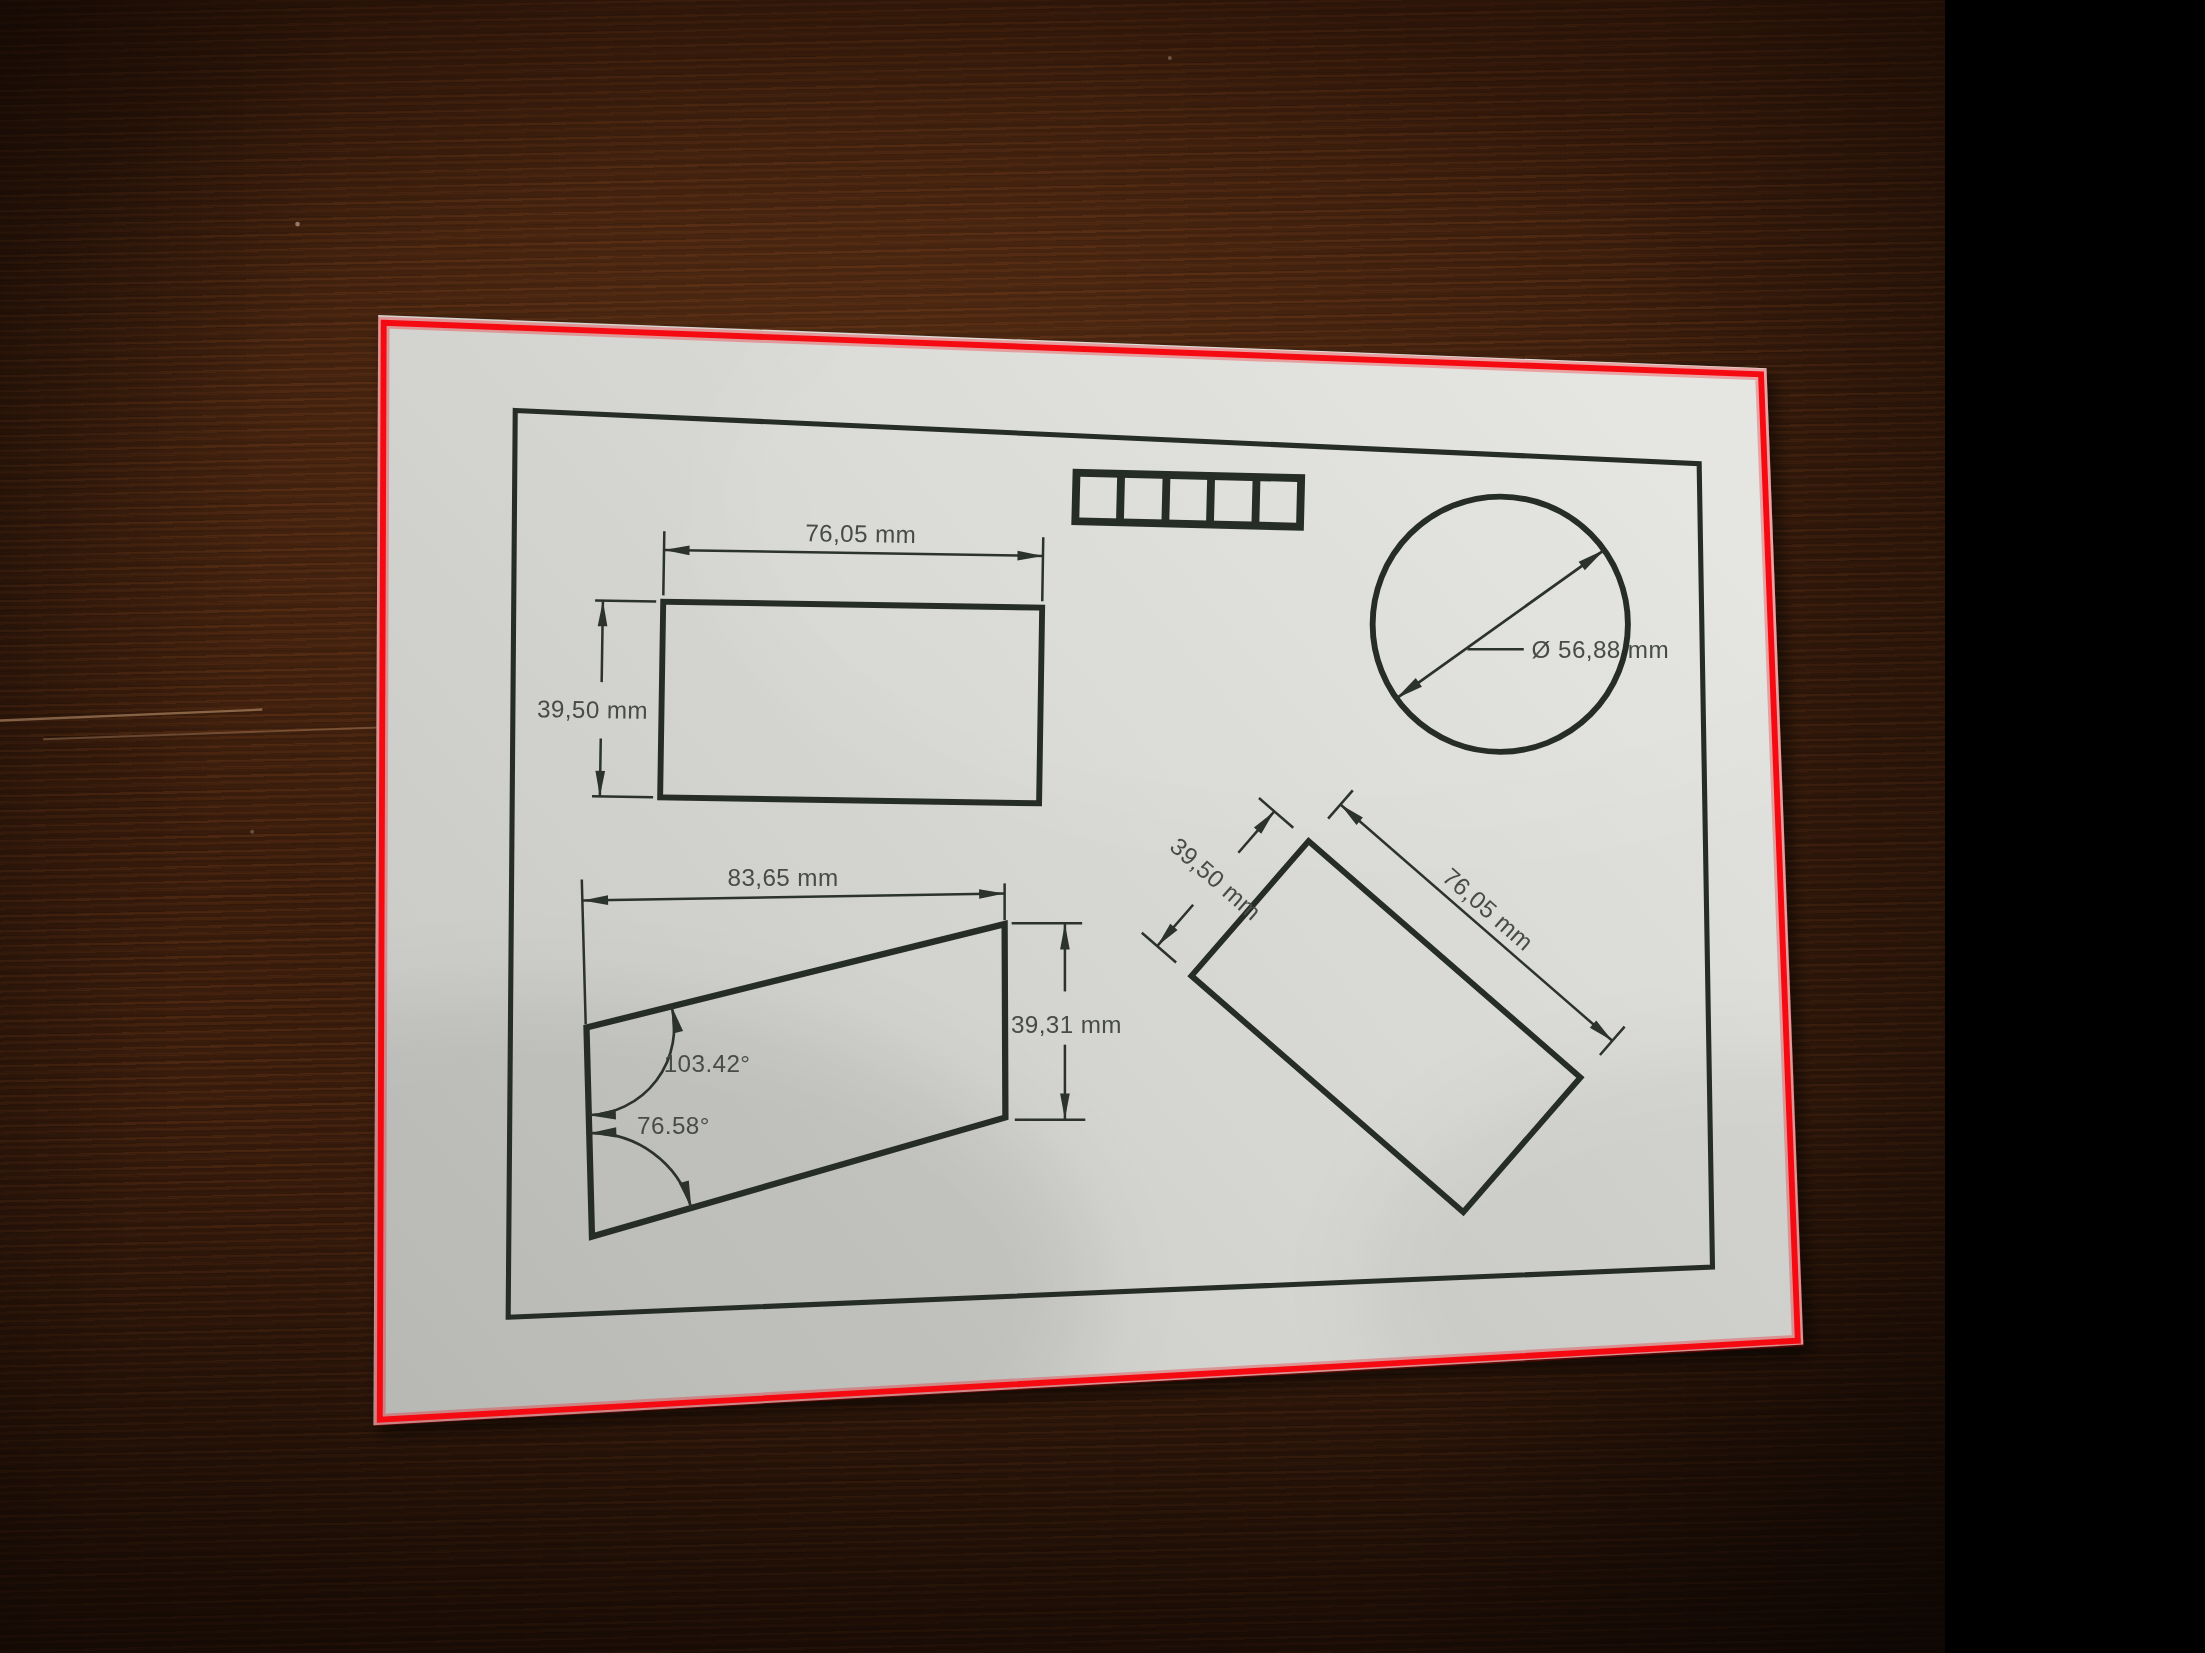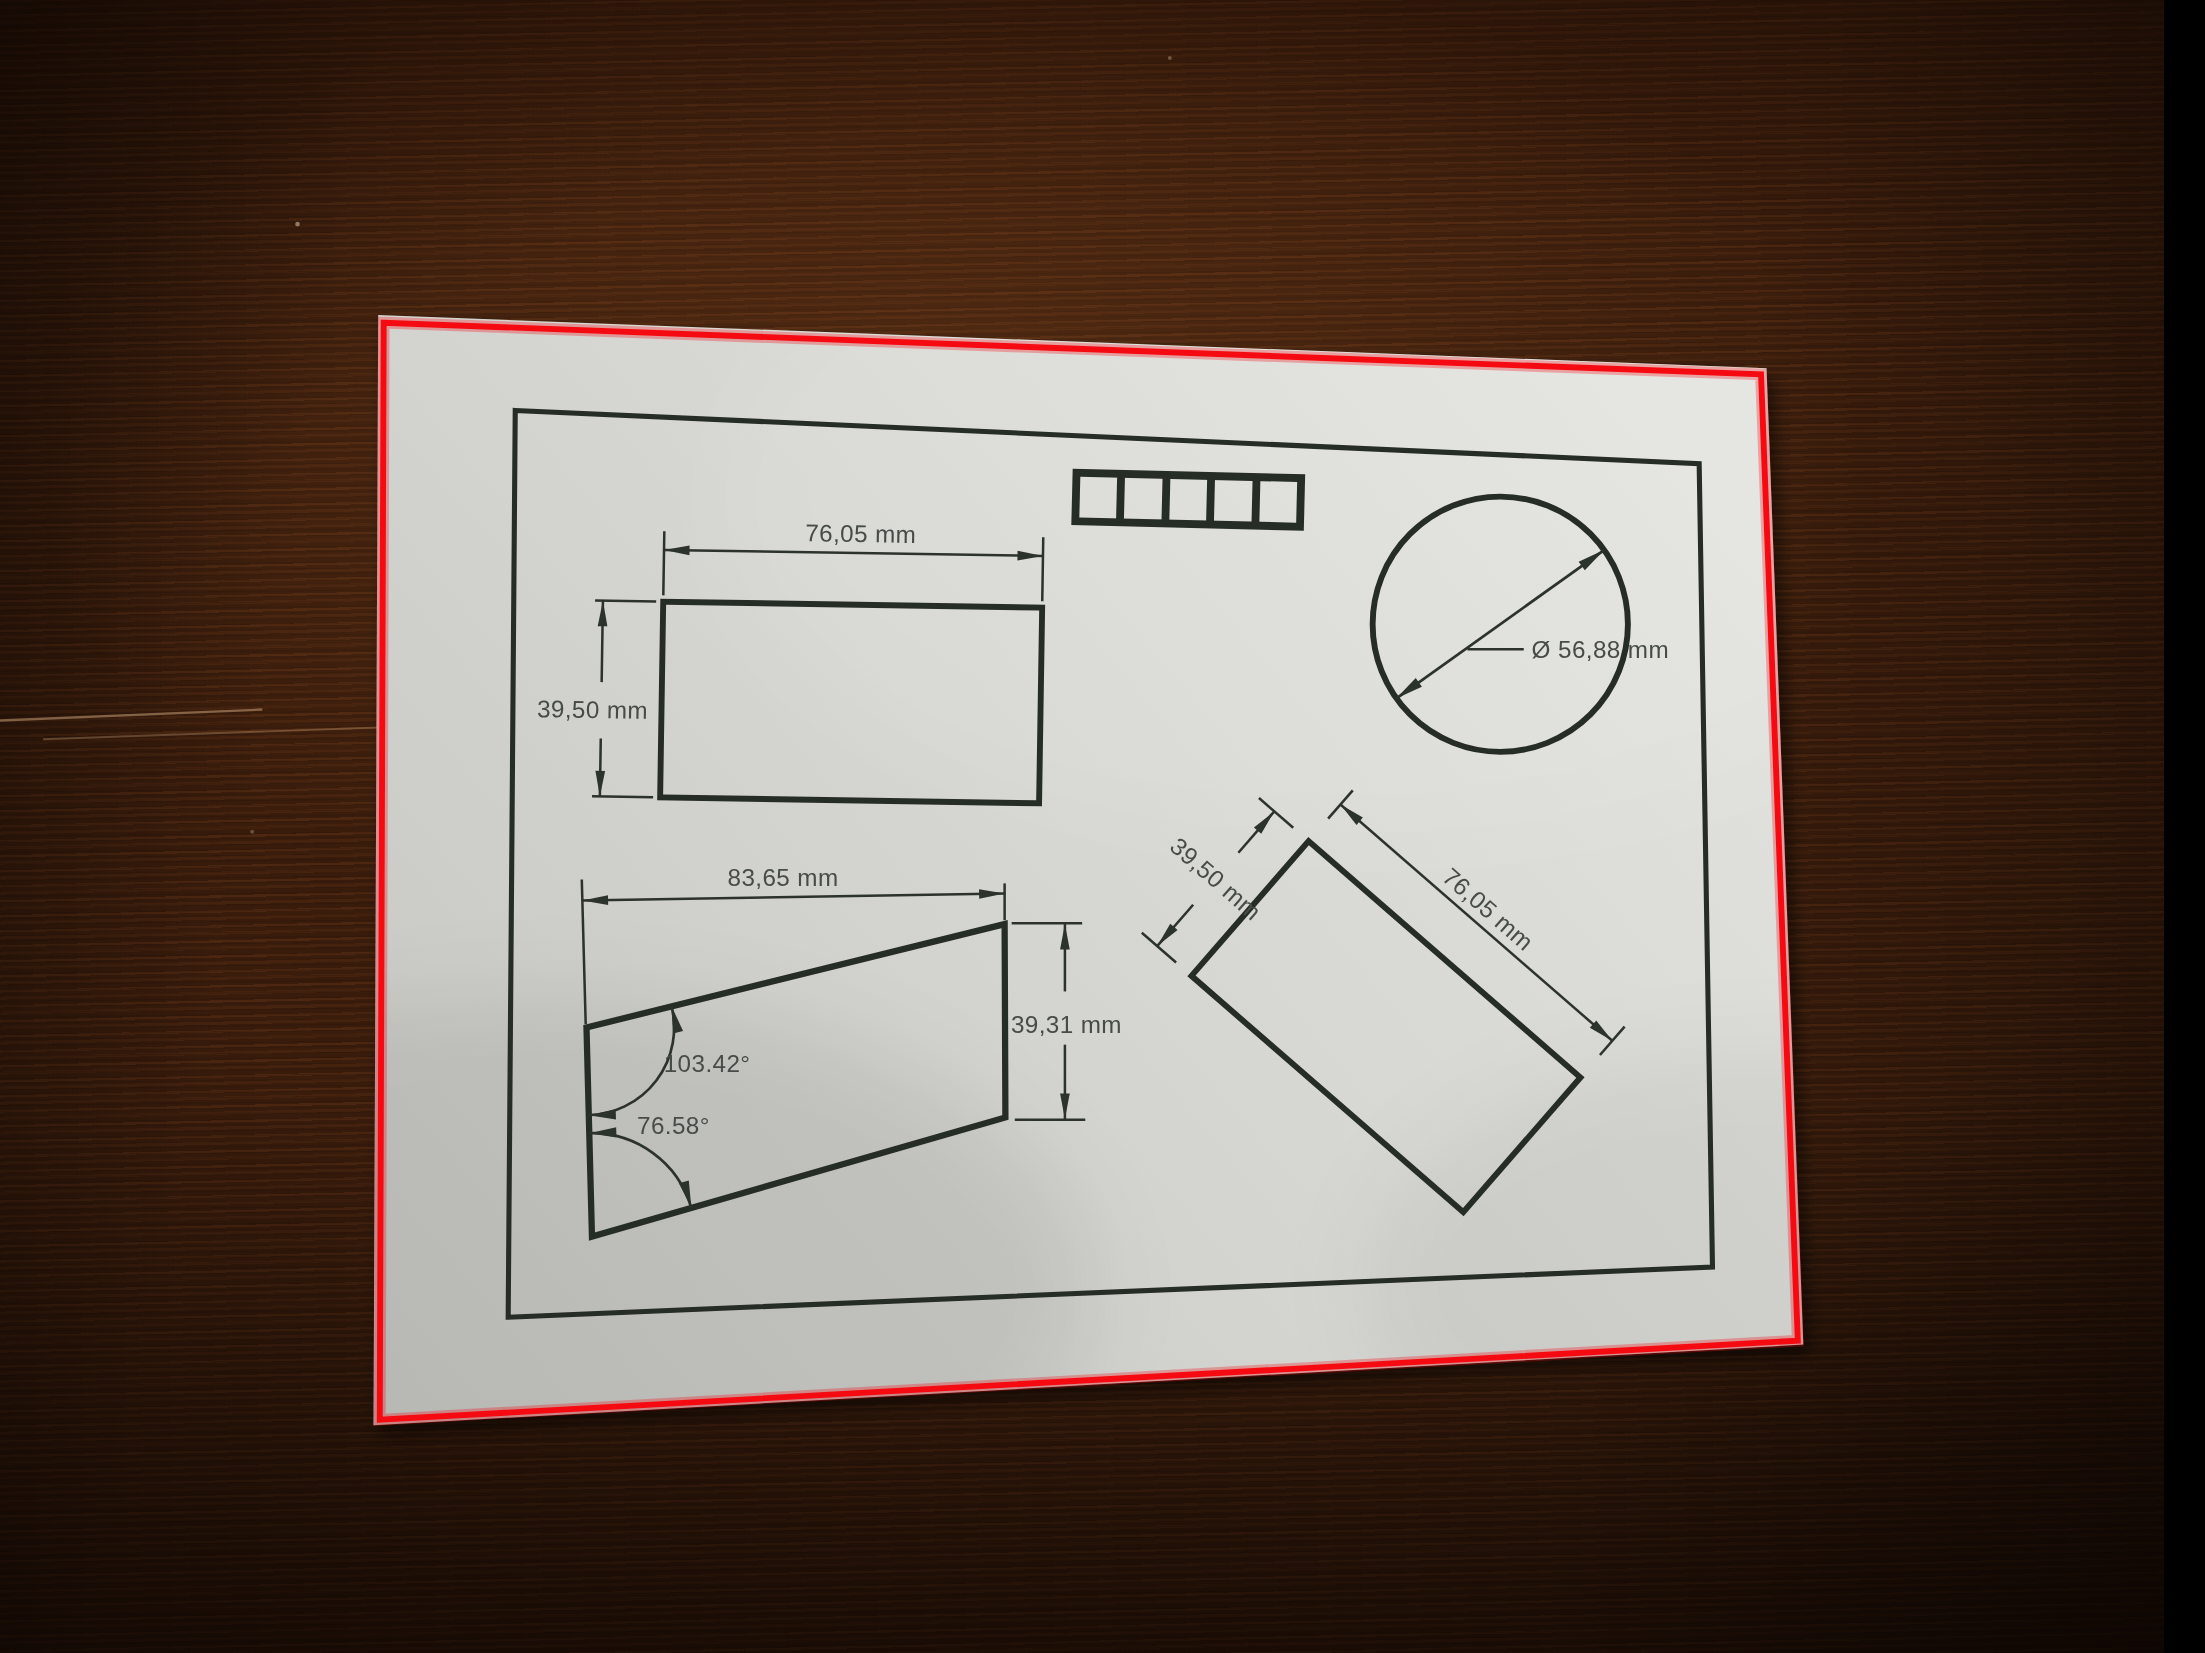--- a/index.html
+++ b/index.html
@@ -1,17 +1,17 @@
 <!DOCTYPE html>
 <html style="font-size:12.5px"><head>
 <meta charset="utf-8">
 <style>
   html,body{margin:0;padding:0;background:#000;}
   .scene{
-    position:relative;width:2164px;height:1654px;overflow:hidden;
+    position:relative;width:1945px;height:1654px;overflow:hidden;
     background-color:#3f1f0d;
     background-image:
       radial-gradient(ellipse 1723px 1175px at 52% 46%, rgba(0,0,0,0) 55%, rgba(8,3,1,0.48) 100%),
       radial-gradient(ellipse 1488px 861px at 44% 28%, rgba(218,128,58,0.16), rgba(0,0,0,0) 62%),
       linear-gradient(100deg, rgba(0,0,0,0.40) 0%, rgba(0,0,0,0) 16%, rgba(0,0,0,0) 74%, rgba(0,0,0,0.42) 100%),
       linear-gradient(180deg, rgba(30,12,4,0.30) 0%, rgba(0,0,0,0) 14%, rgba(0,0,0,0) 66%, rgba(0,0,0,0.46) 100%),
       repeating-linear-gradient(179.3deg, rgba(22,8,2,0.20) 0px, rgba(22,8,2,0) 1.6px, rgba(22,8,2,0) 3.9px, rgba(22,8,2,0.15) 5.5px, rgba(22,8,2,0) 7px, rgba(22,8,2,0) 11px),
       repeating-linear-gradient(178.7deg, rgba(192,106,46,0.10) 0px 2.3px, rgba(10,4,1,0.09) 2.3px 6.3px, rgba(192,106,46,0.05) 6.3px 9.4px, rgba(10,4,1,0.12) 9.4px 15px);
   }
   svg{position:absolute;left:0;top:0;}

